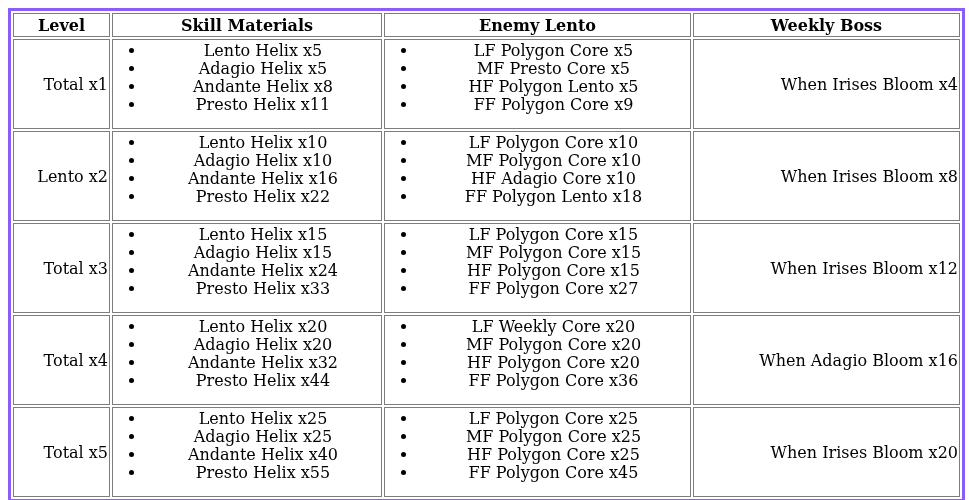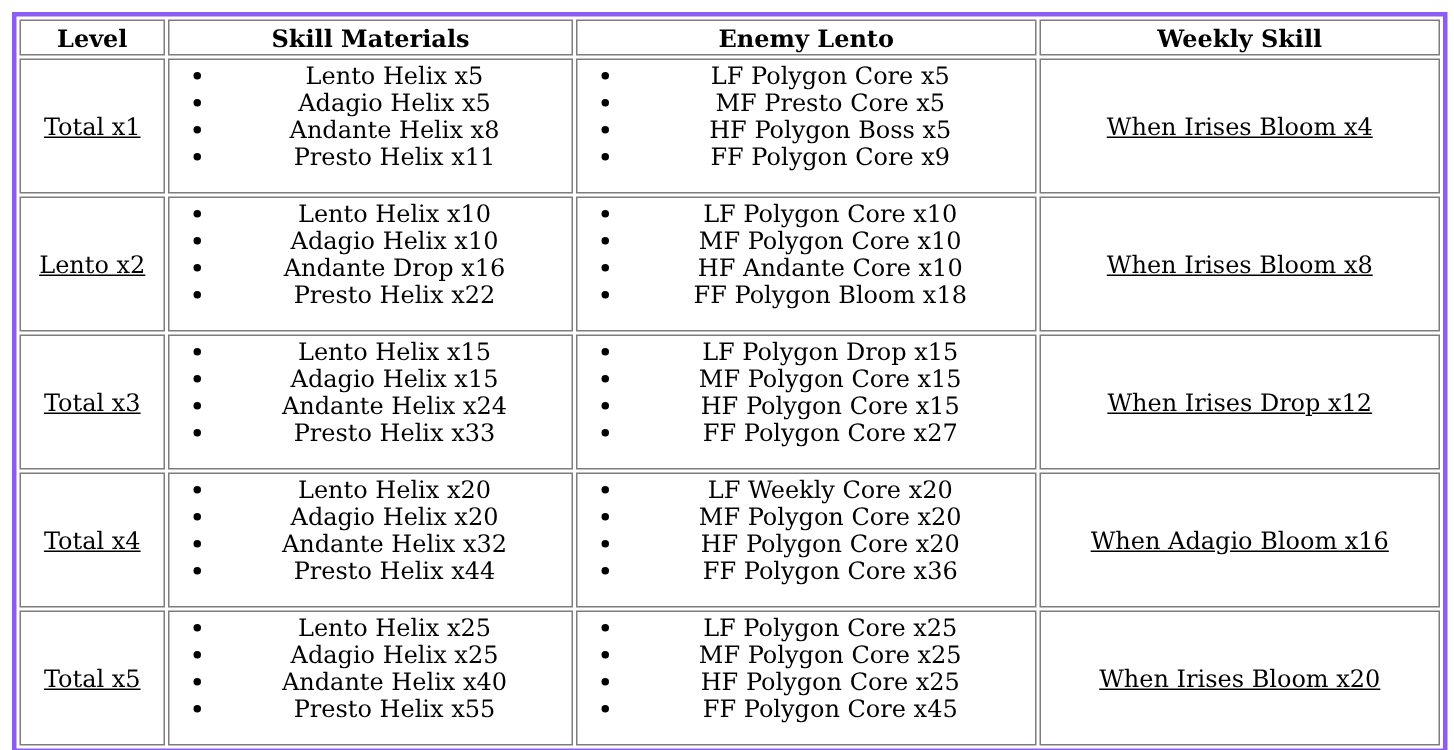--- a/index.html
+++ b/index.html
@@ -35,23 +35,22 @@
   thead tr { height: 24px; }
   tbody tr { height: 90px; }
   th.col-header {
     font-weight: bold;
     text-align: center;
     vertical-align: middle;
     padding: 2px 1px;
   }
   td.level-cell,
   td.boss-cell {
-    text-align: center;
+    text-align: right;
     vertical-align: middle;
-    text-decoration: underline;
   }
   td.list-cell {
     vertical-align: middle;
   }
   td.list-cell ul {
     margin: 0 0 12px 0;
     padding-left: 32px;
   }
   td.list-cell li {
     text-align: center;
@@ -68,85 +67,85 @@
       <col style="width:97px">
       <col style="width:270px">
       <col style="width:307px">
       <col style="width:267px">
     </colgroup>
     <thead>
       <tr>
         <th class="col-header">Level</th>
         <th class="col-header">Skill Materials</th>
         <th class="col-header">Enemy Lento</th>
-        <th class="col-header">Weekly Skill</th>
+        <th class="col-header">Weekly Boss</th>
       </tr>
     </thead>
     <tbody id="table-body">
   <tr>
     <td class="level-cell">Total x1</td>
     <td class="list-cell">
       <ul>
         <li>Lento Helix x5</li>
         <li>Adagio Helix x5</li>
         <li>Andante Helix x8</li>
         <li>Presto Helix x11</li>
       </ul>
     </td>
     <td class="list-cell">
       <ul>
         <li>LF Polygon Core x5</li>
         <li>MF Presto Core x5</li>
-        <li>HF Polygon Boss x5</li>
+        <li>HF Polygon Lento x5</li>
         <li>FF Polygon Core x9</li>
       </ul>
     </td>
     <td class="boss-cell">When Irises Bloom x4</td>
   </tr>
 
   <tr>
     <td class="level-cell">Lento x2</td>
     <td class="list-cell">
       <ul>
         <li>Lento Helix x10</li>
         <li>Adagio Helix x10</li>
-        <li>Andante Drop x16</li>
+        <li>Andante Helix x16</li>
         <li>Presto Helix x22</li>
       </ul>
     </td>
     <td class="list-cell">
       <ul>
         <li>LF Polygon Core x10</li>
         <li>MF Polygon Core x10</li>
-        <li>HF Andante Core x10</li>
-        <li>FF Polygon Bloom x18</li>
+        <li>HF Adagio Core x10</li>
+        <li>FF Polygon Lento x18</li>
       </ul>
     </td>
     <td class="boss-cell">When Irises Bloom x8</td>
   </tr>
 
   <tr>
     <td class="level-cell">Total x3</td>
     <td class="list-cell">
       <ul>
         <li>Lento Helix x15</li>
         <li>Adagio Helix x15</li>
         <li>Andante Helix x24</li>
         <li>Presto Helix x33</li>
       </ul>
     </td>
     <td class="list-cell">
       <ul>
-        <li>LF Polygon Drop x15</li>
+        <li>LF Polygon Core x15</li>
         <li>MF Polygon Core x15</li>
         <li>HF Polygon Core x15</li>
         <li>FF Polygon Core x27</li>
       </ul>
     </td>
-    <td class="boss-cell">When Irises Drop x12</td>
+    <td class="boss-cell">When Irises Bloom x12</td>
   </tr>
 
   <tr>
     <td class="level-cell">Total x4</td>
     <td class="list-cell">
       <ul>
         <li>Lento Helix x20</li>
         <li>Adagio Helix x20</li>
         <li>Andante Helix x32</li>
         <li>Presto Helix x44</li>

